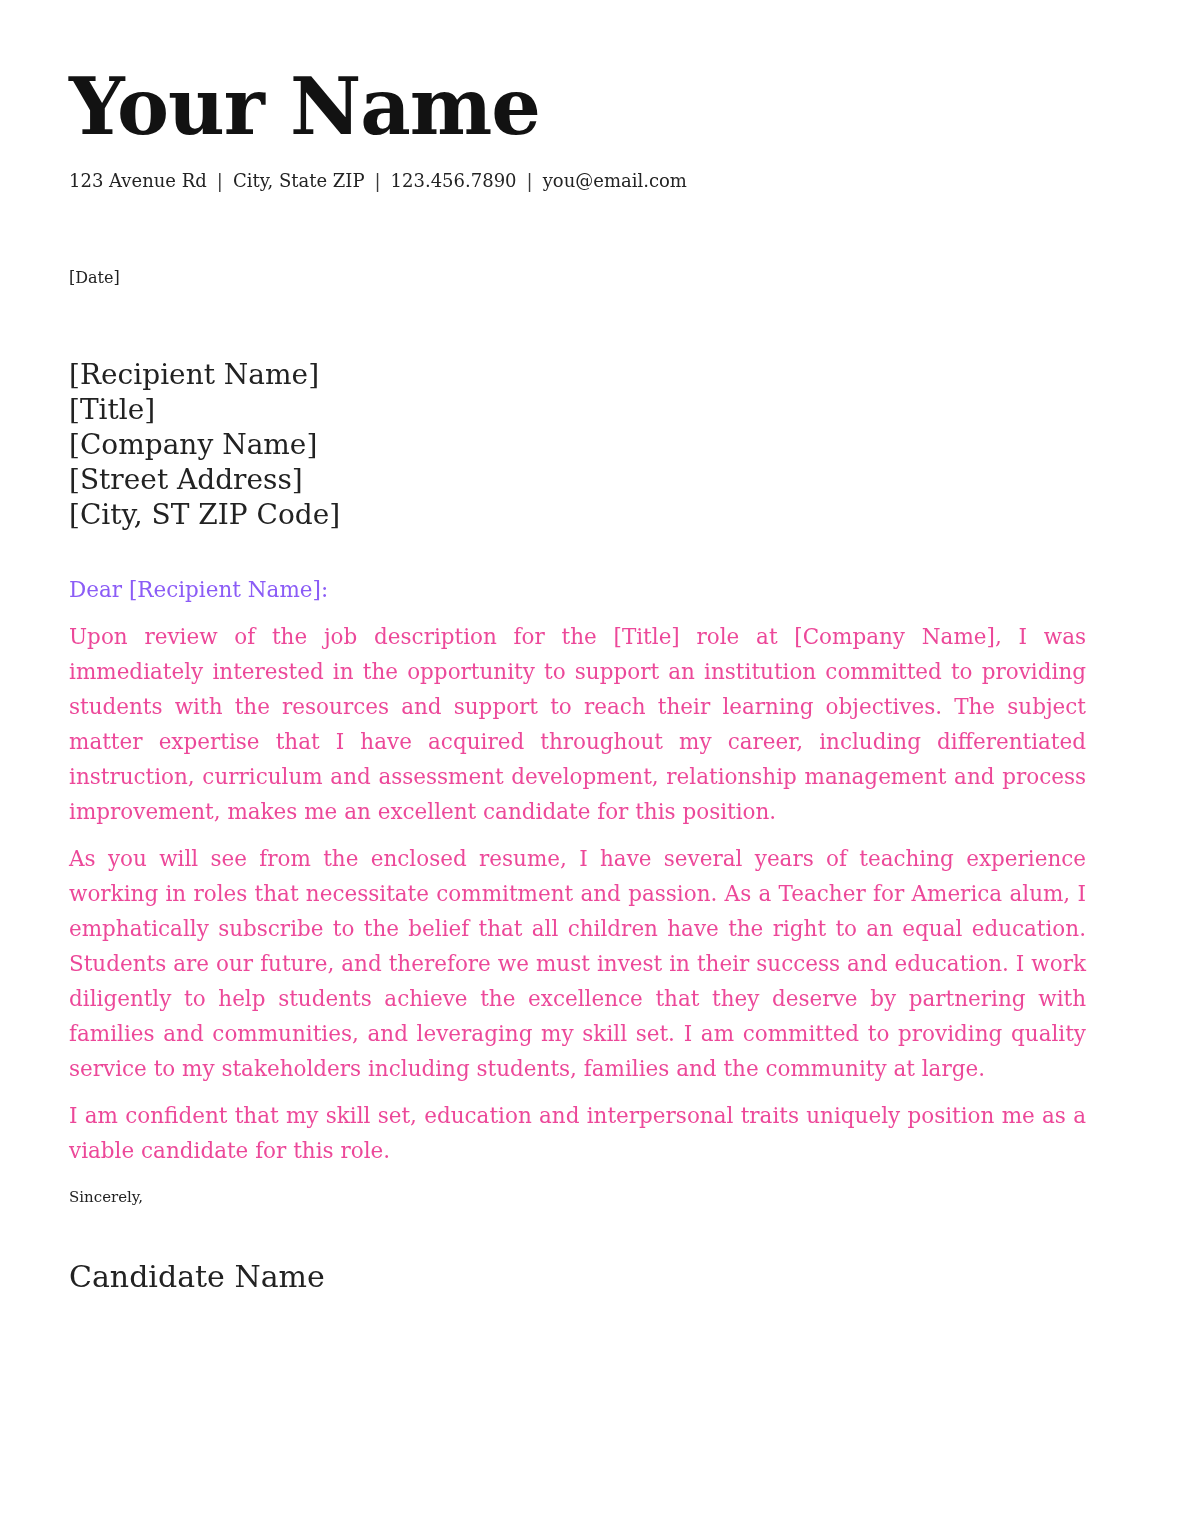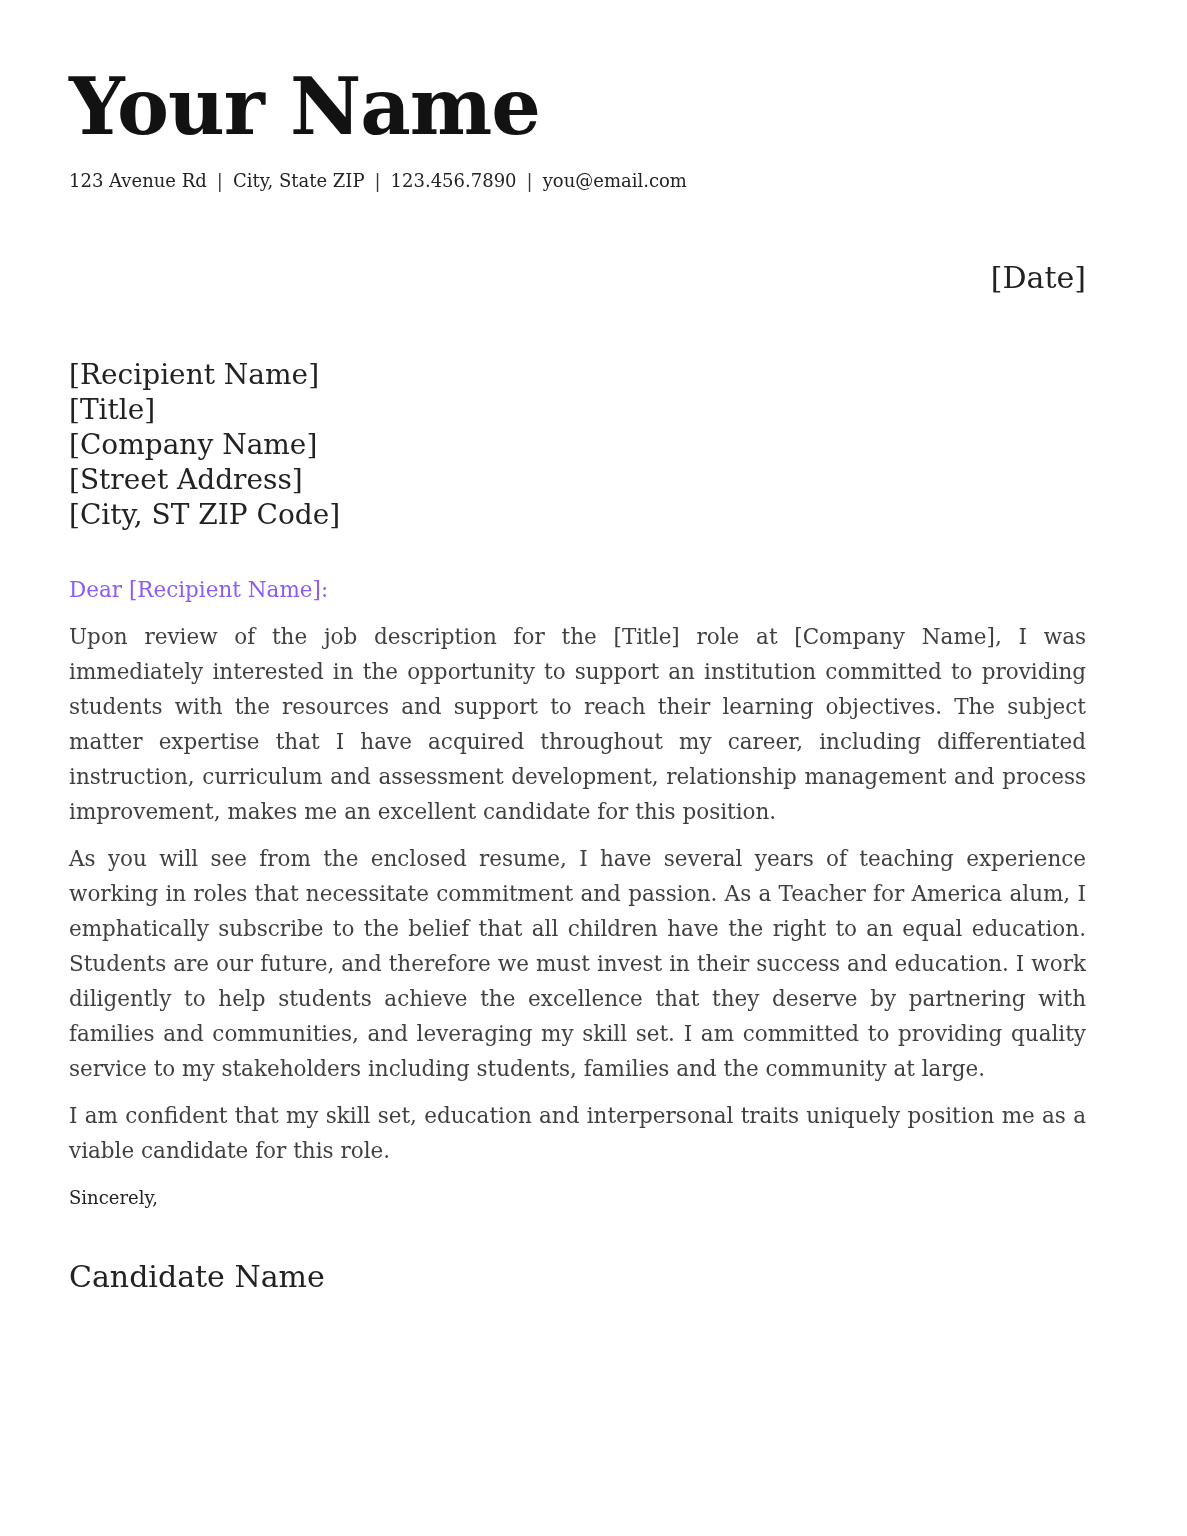--- a/index.html
+++ b/index.html
@@ -37,24 +37,23 @@
     white-space: nowrap;
   }
   .contact-line .sep {
     display: inline-block;
     margin: 0 10px;
     color: #3a3a3a;
   }
 
   .date-line {
     margin-top: 70px;
-    font-size: 30px;
+    font-size: 16px;
     line-height: 30px;
     color: #222222;
-    text-align: right;
   }
 
   .recipient-block {
     margin-top: 64px;
     font-size: 28px;
     line-height: 35px;
     color: #222222;
   }
 
   .salutation {
@@ -62,26 +61,26 @@
     font-size: 21.5px;
     line-height: 35px;
     color: #8b5cf6;
   }
 
   .body-paragraph {
     margin-top: 12px;
     font-size: 21.5px;
     line-height: 35px;
     text-align: justify;
-    color: #404040;
+    color: #ec4899;
   }
 
   .closing {
     margin-top: 12px;
-    font-size: 18px;
+    font-size: 15px;
     line-height: 35px;
     color: #222222;
   }
 
   .signature {
     margin-top: 44px;
     font-size: 30px;
     line-height: 35px;
     color: #222222;
   }

